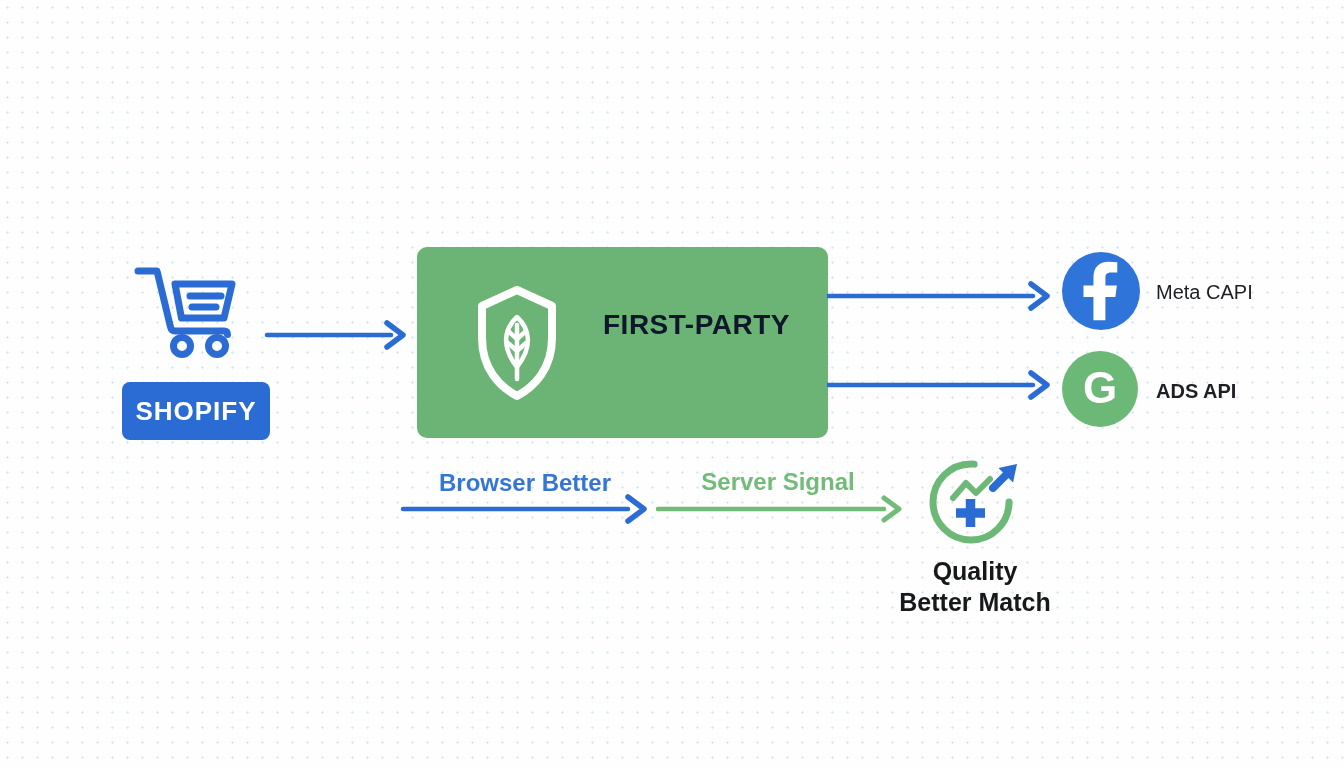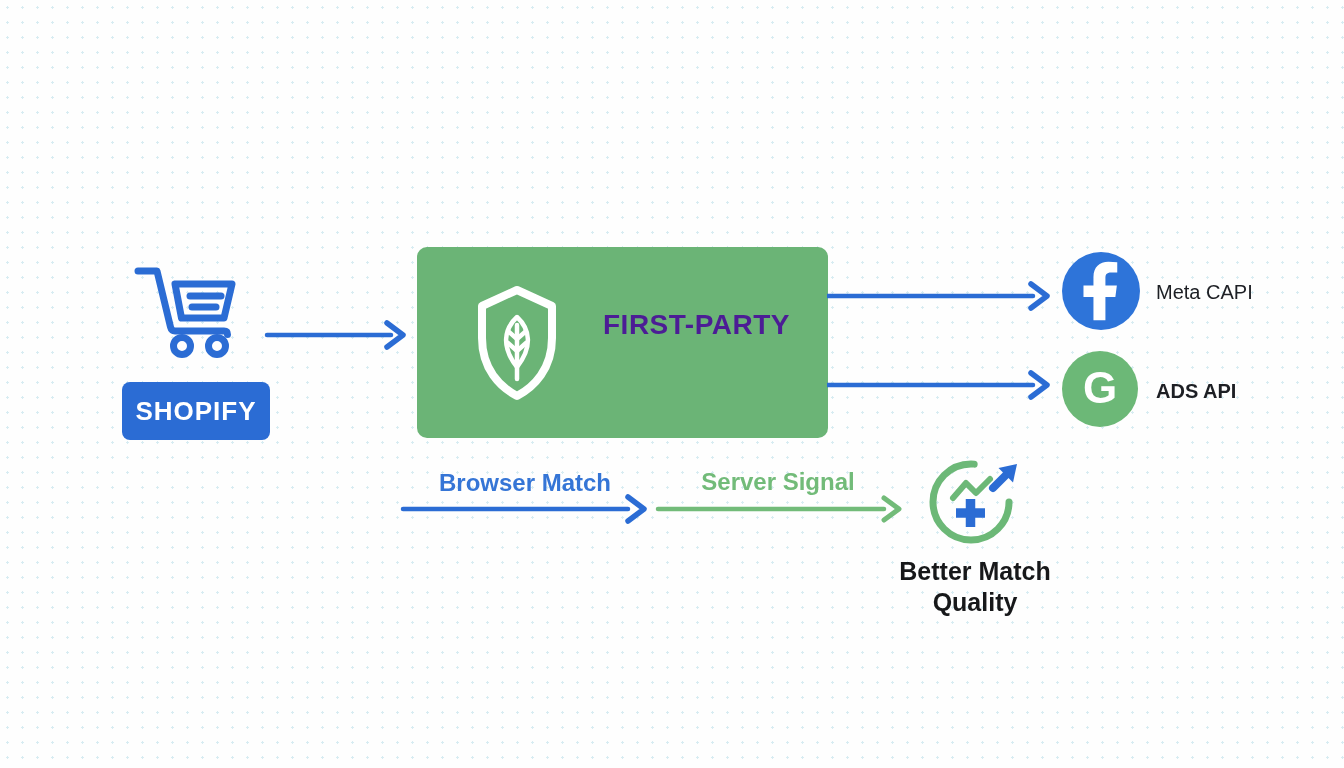--- a/index.html
+++ b/index.html
@@ -22,21 +22,21 @@
     color:#ffffff;font-weight:bold;font-size:26px;letter-spacing:1px;
   }
 
   
   .server-box{
     left:417px;top:247px;width:411px;height:191px;
     background:#6bb476;border-radius:10px;
   }
   .server-title{
     position:absolute;left:186px;top:60px;
-    color:#4c1d95;font-weight:bold;font-size:28px;line-height:35px;
+    color:#0f172a;font-weight:bold;font-size:28px;line-height:35px;
     letter-spacing:0.5px;
   }
 
   
   .circle{
     border-radius:50%;
     display:flex;align-items:center;justify-content:center;
   }
   .fb-circle{left:1062px;top:252px;width:78px;height:78px;background:#2e74d9;}
   .g-circle{left:1062px;top:351px;width:76px;height:76px;background:#6cb877;}
@@ -112,21 +112,21 @@
       <path fill="#ffffff" d="M15.12 6.32H17V3.14A26 26 0 0 0 14.26 3c-2.72 0-4.58 1.66-4.58 4.7v2.62H6.61v3.56h3.07V21h3.68v-7.12h3.06l.46-3.56h-3.52V8.05c0-1.05.3-1.73 1.76-1.73Z"></path>
     </svg>
   </div>
   <div class="abs dest-label meta-label">Meta CAPI</div>
 
   <div class="abs circle g-circle">
     <span class="g-glyph">G</span>
   </div>
   <div class="abs dest-label ads-label">ADS API</div>
 
-  <div class="abs signal-label browser-label">Browser Match</div>
+  <div class="abs signal-label browser-label">Browser Better</div>
   <svg class="abs" style="left:400px;top:493px;" width="250" height="32" viewBox="0 0 250 32">
     <line x1="3" y1="16" x2="228" y2="16" stroke="#2b6cd4" stroke-width="4.5" stroke-linecap="round"></line>
     <path d="M228 4 L244 16 L228 28" fill="none" stroke="#2b6cd4" stroke-width="5.5" stroke-linecap="round" stroke-linejoin="round"></path>
   </svg>
 
   <div class="abs signal-label server-label">Server Signal</div>
   <svg class="abs" style="left:654px;top:493px;" width="252" height="32" viewBox="0 0 252 32">
     <line x1="4" y1="16" x2="230" y2="16" stroke="#72bb79" stroke-width="4.5" stroke-linecap="round"></line>
     <path d="M230 5 L245 16 L230 27" fill="none" stroke="#72bb79" stroke-width="5" stroke-linecap="round" stroke-linejoin="round"></path>
   </svg>
@@ -134,17 +134,17 @@
   <svg class="abs" style="left:923px;top:450px;" width="102" height="102" viewBox="0 0 102 102">
     <circle cx="48" cy="52" r="38" fill="none" stroke="#6cb877" stroke-width="7" stroke-linecap="round" stroke-dasharray="182 57"></circle>
     <polyline points="30,48 43,33 53,43 67,29" fill="none" stroke="#6cb877" stroke-width="6" stroke-linecap="round" stroke-linejoin="round"></polyline>
     <line x1="70" y1="38" x2="83" y2="25" stroke="#2b6cd4" stroke-width="8" stroke-linecap="round"></line>
     <polygon points="94,14 90,32.5 75.5,18" fill="#2b6cd4"></polygon>
     <line x1="33" y1="63" x2="62" y2="63" stroke="#2b6cd4" stroke-width="9.5"></line>
     <line x1="47.5" y1="49" x2="47.5" y2="77" stroke="#2b6cd4" stroke-width="9.5"></line>
   </svg>
 
   <div class="abs outcome-label">
+    <div>Quality</div>
     <div>Better Match</div>
-    <div>Quality</div>
   </div>
 
 </div>
 
 </body></html>

